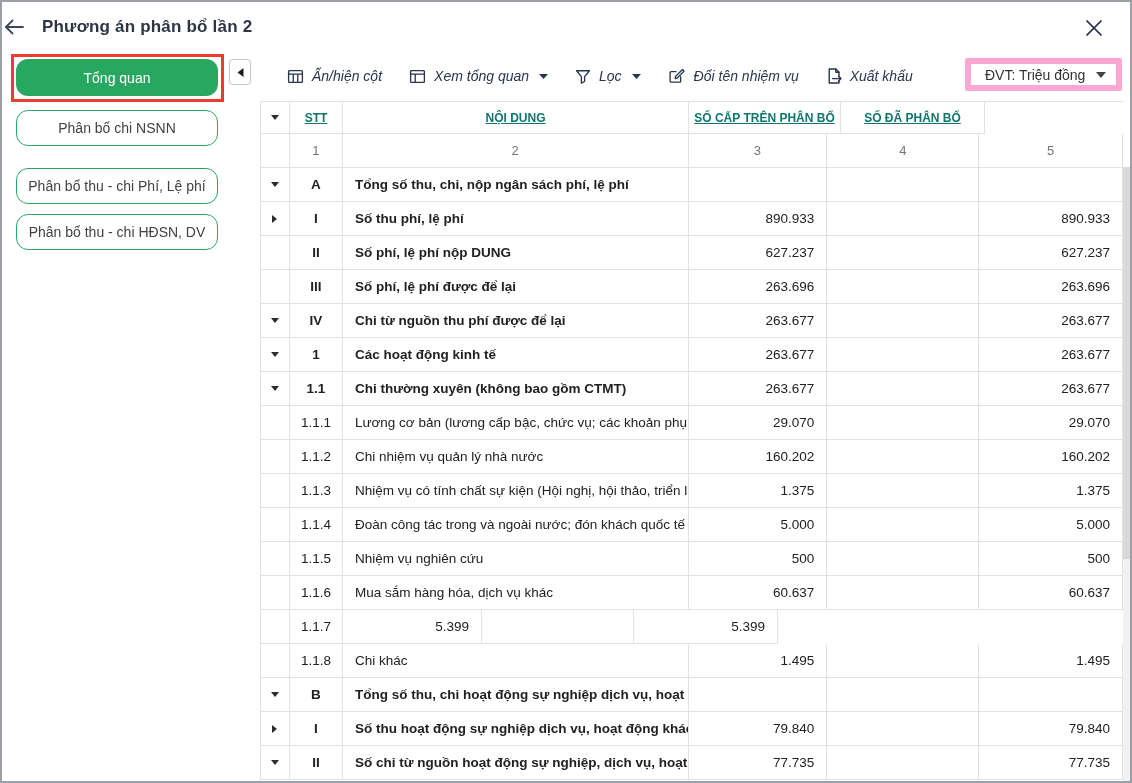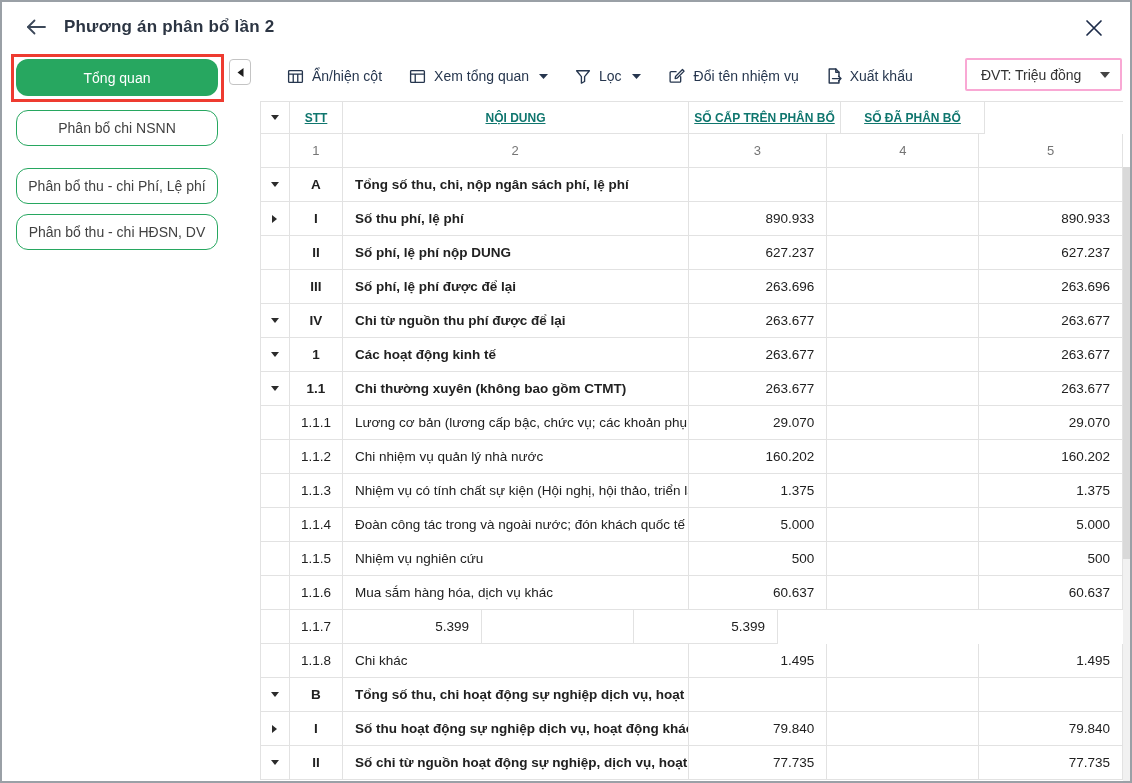--- a/index.html
+++ b/index.html
@@ -7,37 +7,37 @@
   body {
     position:relative;
     background:#fff;
     border:2px solid #9aa0a6;
     font-family:"Liberation Sans","DejaVu Sans",sans-serif;
     overflow:hidden;
     color:#212121;
   }
 
   
-  .titlebar { position:absolute; top:0; left:0; right:0; height:50px; display:flex; align-items:center; padding-left:22px; background:#fff; }
+  .titlebar { position:absolute; top:0; left:0; right:0; height:50px; display:flex; align-items:center; background:#fff; }
   .back-btn { width:24px; height:24px; display:flex; align-items:center; justify-content:center; cursor:pointer; margin-right:16px; }
   .page-title { font-size:17px; font-weight:700; color:#2c3543; letter-spacing:.2px; }
   .close-btn { position:absolute; right:26px; top:16px; width:20px; height:20px; display:flex; align-items:center; justify-content:center; cursor:pointer; }
 
   
   .sidebar { position:absolute; top:50px; left:0; width:255px; bottom:0; background:#fff; }
   .red-highlight { position:absolute; left:9px; top:2px; width:213px; height:48px; border:3px solid var(--red,#ee3b30); }
   .sb-btn { position:absolute; left:14px; width:202px; height:36px; border-radius:12px; border:1px solid var(--green,#27a760); background:#fff; color:#424242; font-size:14px; display:flex; align-items:center; justify-content:center; cursor:pointer; font-family:inherit; }
   .sb-btn.active { height:37px; background:var(--green,#27a760); color:#fff; border:none; }
   .collapse-btn { position:absolute; left:227px; top:7px; width:22px; height:26px; border:1px solid #c4c4c4; border-radius:4px; background:#fff; display:flex; align-items:center; justify-content:center; cursor:pointer; }
 
   
   .toolbar { position:absolute; top:50px; left:255px; right:2px; height:48px; display:flex; align-items:center; padding-left:30px; background:#fff; }
-  .tb-item { display:flex; align-items:center; gap:8px; margin-right:27px; color:var(--navy,#26364e); font-size:14px; cursor:pointer; white-space:nowrap; }
+  .tb-item { display:flex; align-items:center; gap:8px; margin-right:27px; color:var(--navy,#26364e); font-size:14px; cursor:pointer; white-space:nowrap;font-style:italic; }
   .tb-caret { margin-left:2px; display:flex; align-items:center; }
-  .unit-select { position:absolute; left:708px; top:6px; width:157px; height:33px; border:2px solid #f9a8d4; border-radius:2px; background:#fff; display:flex; align-items:center; padding:0 10px 0 14px; font-size:14px; color:#333; cursor:pointer; }
+  .unit-select { position:absolute; left:708px; top:6px; width:157px; height:33px; border:6px solid #f9a8d4; border-radius:2px; background:#fff; display:flex; align-items:center; padding:0 10px 0 14px; font-size:14px; color:#333; cursor:pointer; }
   .unit-select .lbl { flex:1; }
 
   
   .grid { position:absolute; left:258px; top:99px; width:863px; border-left:1px solid var(--line,#e2e2e2); border-top:1px solid var(--line,#e2e2e2); background:#fff; }
   .row { display:flex; }
   .cell { border-right:1px solid var(--line,#e2e2e2); border-bottom:1px solid var(--line,#e2e2e2); display:flex; align-items:center; overflow:hidden; white-space:nowrap; background:#fff; }
   .c0 { width:29px; justify-content:center; }
   .c1 { width:53px; justify-content:center; }
   .c2 { width:346px; padding-left:12px; }
   .c3 { width:139px; }

